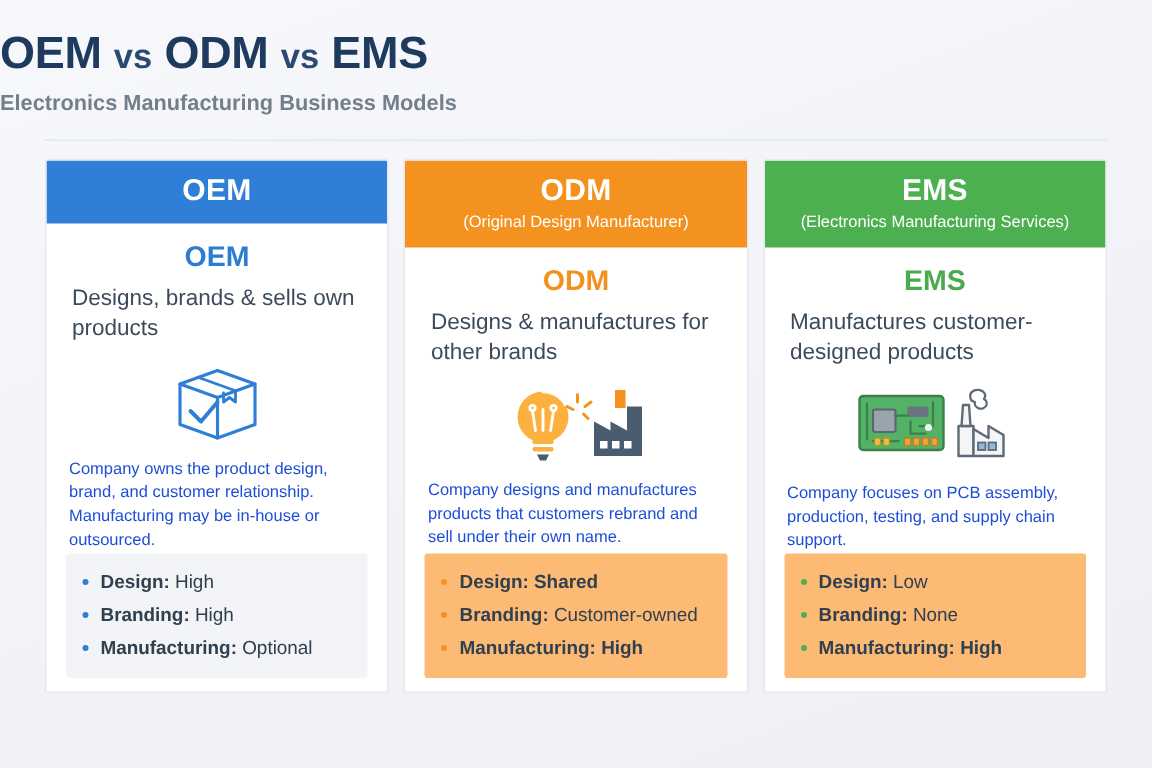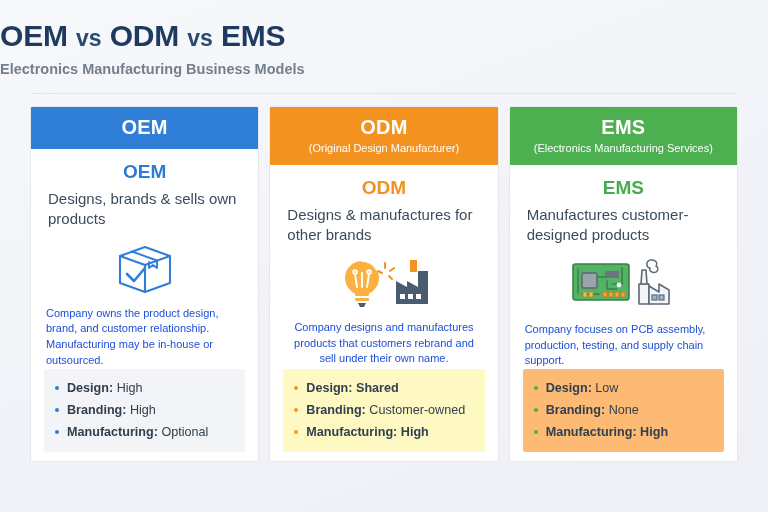--- a/index.html
+++ b/index.html
@@ -149,29 +149,29 @@
   .bullets li .val.strong { font-weight: bold; }
 
   
   .c-oem .card-header { background: #2f7ed8; }
   .c-oem .body-abbr   { color: #2b7cd3; }
   .c-oem .bullets     { background: #f2f4f7; }
   .c-oem .bullets li::before { background: #2f7ed8; }
 
   .c-odm .card-header { background: #f4921f; }
   .c-odm .body-abbr   { color: #f2911f; }
-  .c-odm .bullets     { background: #fef9c3; }
+  .c-odm .bullets     { background: #fdba74; }
   .c-odm .bullets li::before { background: #f4921f; }
 
   .c-ems .card-header { background: #4caf50; }
   .c-ems .body-abbr   { color: #49ab4d; }
   .c-ems .bullets     { background: #fdba74; }
   .c-ems .bullets li::before { background: #4caf50; }
 
-  .c-odm .desc { margin-top: 6px; text-align: center; }
+  .c-odm .desc { margin-top: 6px; }
   .c-ems .desc { text-align: left; }
 </style>
 </head>
 <body>
 
 <div class="header">
   <div class="title">
     <span>OEM</span>
     <span class="vs">vs</span>
     <span>ODM</span>

